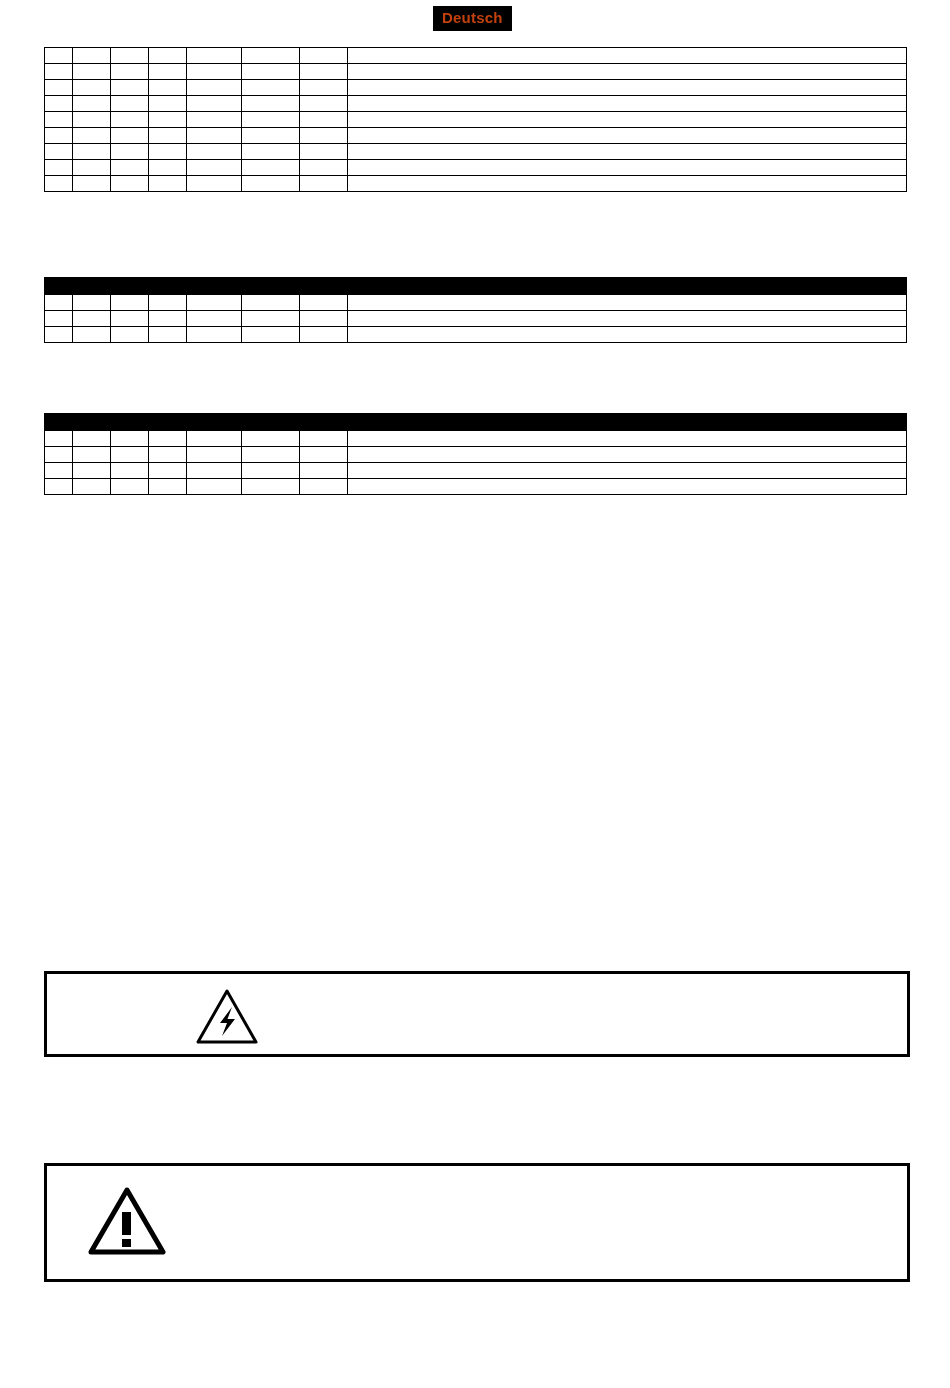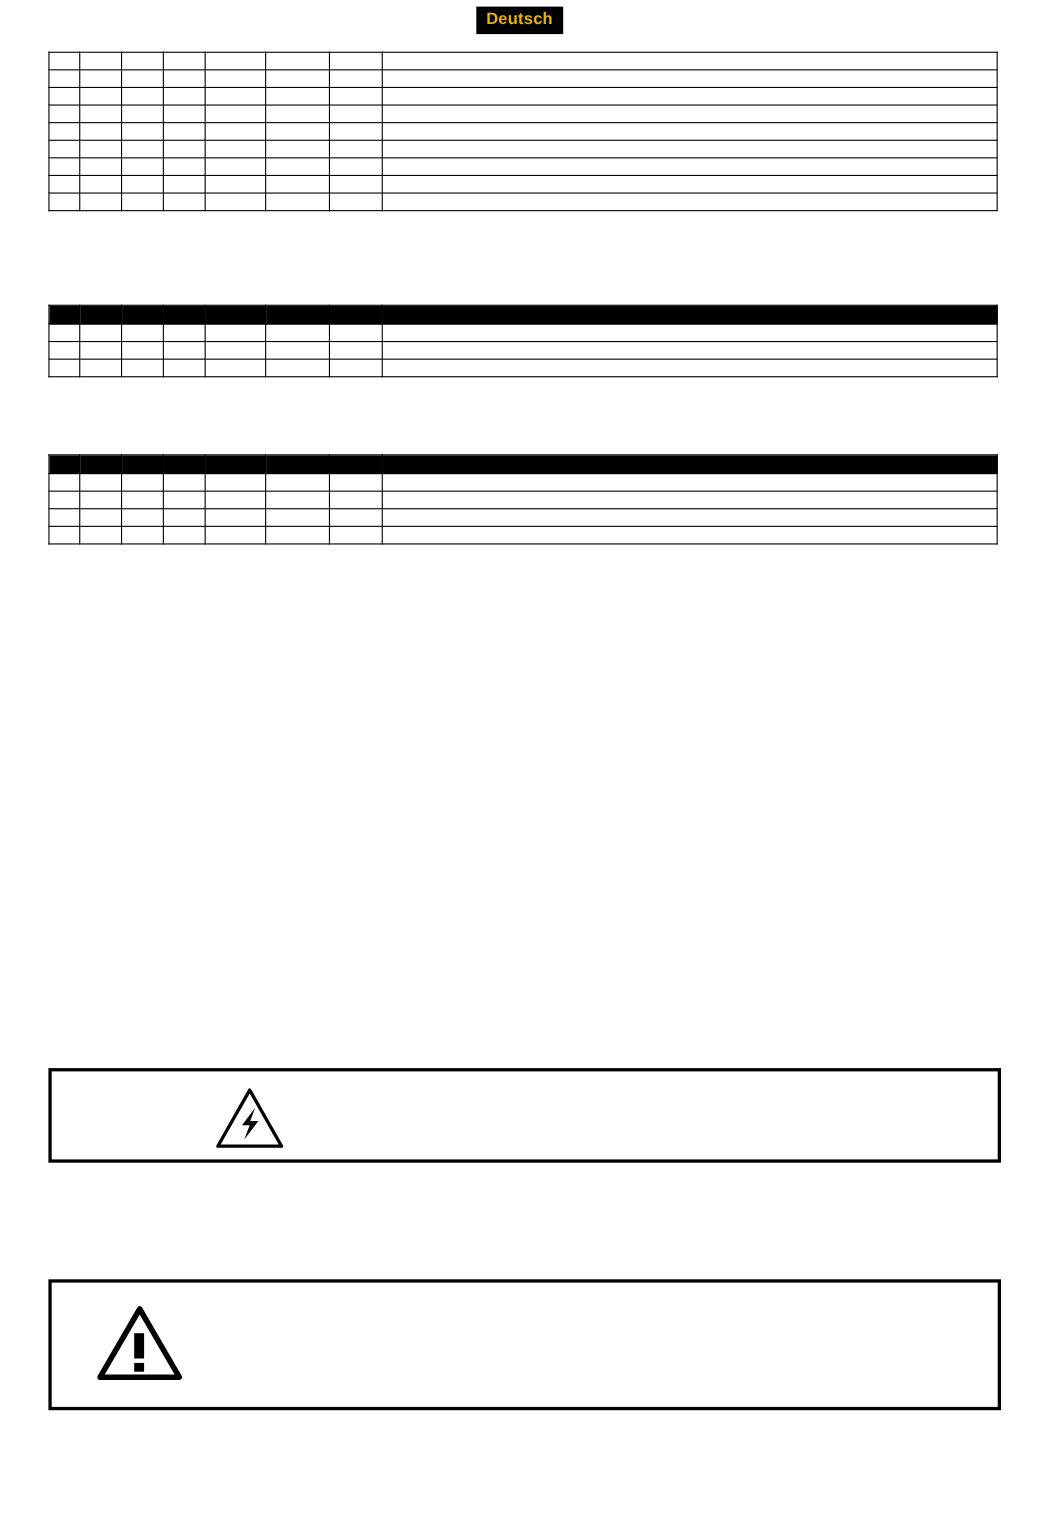--- a/index.html
+++ b/index.html
@@ -20,21 +20,21 @@
     width: 950px;
     height: 1388px;
   }
 
   
   .lang-tab {
     position: absolute;
     top: 6px;
     left: 433px;
     background: #000000;
-    color: #eab308;
+    color: #c2410c;
     font-weight: bold;
     font-size: 15px;
     line-height: 22px;
     padding: 1px 9px 2px 9px;
     letter-spacing: 0.2px;
   }
 
   
   .tbl {
     position: absolute;

